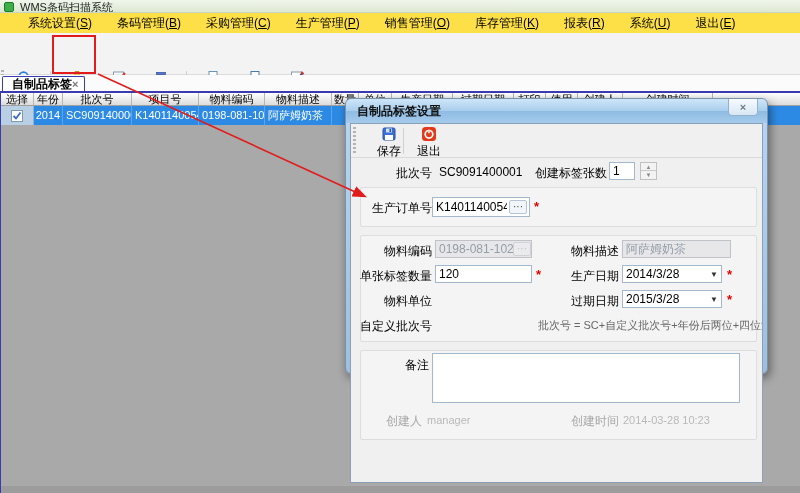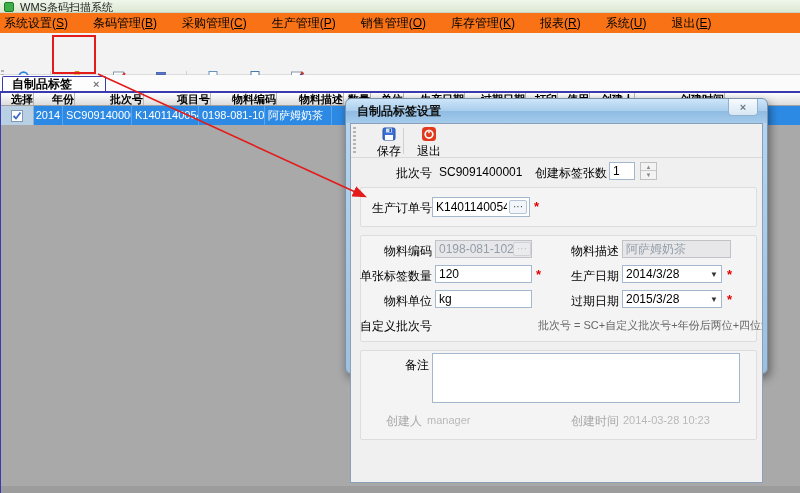--- a/index.html
+++ b/index.html
@@ -8,49 +8,49 @@
   .abs { position:absolute; }
 
   
   #titlebar { left:0; top:0; width:800px; height:13px;
     background:linear-gradient(#f0f6ec,#dce8d2); border-bottom:1px solid #c9d5c2;
     overflow:hidden; }
   #app-icon { left:4px; top:2px; width:10px; height:10px; background:#3fae49;
     border:1px solid #1f7a28; border-radius:2px; }
   #app-title { left:20px; top:0px; font-size:11px; color:#222; line-height:14px; }
 
-  #menubar { left:0; top:13px; width:800px; height:20px; background:#f97316;
-    display:flex; align-items:center; padding-left:4px; gap:25px; }
+  #menubar { left:0; top:13px; width:800px; height:20px; background:#fde047;
+    display:flex; align-items:center; padding-left:28px; gap:25px; }
   .menu-item { font-size:12px; color:#000; white-space:nowrap; cursor:default; }
   .menu-item u { text-decoration:underline; }
 
   #toolbar { left:0; top:33px; width:800px; height:42px; background:#f3f3f3;
     border-bottom:1px solid #dcdcdc; }
   .tb-grip { left:1px; top:37px; width:3px; height:34px;
     background:repeating-linear-gradient(to bottom,#b4b4b4 0 2px,transparent 2px 4px); }
   .tb-btn { position:absolute; top:36px; width:38px; height:37px; text-align:center;
     cursor:pointer; }
   .tb-btn .ticon { display:block; width:16px; height:16px; margin:1px auto 0; }
   .tb-btn .tlabel { display:block; font-size:12px; color:#000; margin-top:2px; }
   .tb-sep { position:absolute; top:38px; width:1px; height:32px; background:#d0d0d0; }
 
   
   #tabstrip { left:0; top:75px; width:800px; height:16px; background:#fbfbfb; }
   #tab { left:2px; top:76px; height:15px; padding:0 6px 0 9px; background:#fdfdfd;
     border:1px solid #3b3bb0; border-bottom:none; border-radius:2px 2px 0 0;
-    display:flex; align-items:center; gap:21px; cursor:pointer; }
+    display:flex; align-items:center; gap:0; cursor:pointer; }
   #tab .tab-label { font-size:12px; font-weight:700; color:#000; white-space:nowrap; }
   #tab .tab-close { font-size:11px; color:#777; font-weight:700; cursor:pointer; }
 
   
   #panel { left:0; top:91px; width:800px; height:395px; background:#a9a9a9;
     border-top:2px solid #3b3bb0; border-left:1px solid #3b3bb0; }
   #grid-header { display:flex; height:13px;
     background:linear-gradient(#ffffff,#dcdcdc); border-bottom:1px solid #a0a0a0; }
-  .th { font-size:11px; font-weight:700; color:#000; line-height:12px; text-align:right;
+  .th { font-size:11px; font-weight:400; color:#000; line-height:12px; text-align:center;
     border-right:1px solid #b6b6b6; overflow:hidden; white-space:nowrap; flex:none; }
   #grid-row { display:flex; height:19px; background:#2d8ae4; cursor:pointer; }
   .td { font-size:11px; color:#fff; line-height:19px; padding-left:3px;
     border-right:1px solid #5aa6ee; overflow:hidden; white-space:nowrap; flex:none; }
   .td.center { text-align:center; padding-left:0; }
   .td-check { flex:none; background:#b9cfe4; border-right:1px solid #8fb2d2;
     display:flex; align-items:center; justify-content:center; }
   .cbx { width:12px; height:12px; background:#fff; border:1px solid #7a98b8;
     display:flex; align-items:center; justify-content:center; }
 
@@ -194,21 +194,21 @@
 
   <div id="tabstrip" class="abs"></div>
   <div id="tab" class="abs">
     <span class="tab-label">自制品标签</span>
     <span class="tab-close">×</span>
   </div>
 
   <div id="panel" class="abs">
     <div id="grid-header">
         <div class="th" style="width: 33px;">选择</div>
-        <div class="th" style="width: 29px; margin-left: 12px;">年份</div>
+        <div class="th" style="width: 29px;">年份</div>
         <div class="th" style="width: 69px;">批次号</div>
         <div class="th" style="width: 67px;">项目号</div>
         <div class="th" style="width: 66px;">物料编码</div>
         <div class="th" style="width: 67px;">物料描述</div>
         <div class="th" style="width: 27px;">数量</div>
         <div class="th" style="width: 33px;">单位</div>
         <div class="th" style="width: 61px;">生产日期</div>
         <div class="th" style="width: 61px;">过期日期</div>
         <div class="th" style="width: 32px;">打印</div>
         <div class="th" style="width: 32px;">使用</div>
@@ -297,21 +297,20 @@
 
       <div class="fld-label" style="left:2px; top:144px; width:79px;">单张标签数量</div>
       <input class="txt" style="left: 84px; top: 141px; width: 97px;" value="120">
       <div class="req" style="left:185px; top:143px;">*</div>
       <div class="fld-label" style="left:206px; top:144px; width:62px;">生产日期</div>
       <input class="txt" style="left: 271px; top: 141px; width: 100px; padding-right: 14px;" value="2014/3/28">
       <div class="combo-arrow" style="left:359px; top:146px;">▼</div>
       <div class="req" style="left:376px; top:143px;">*</div>
 
       <div class="fld-label" style="left:16px; top:169px; width:65px;">物料单位</div>
-      <input class="txt" style="left: 84px; top: 166px; width: 97px;" value="kg">
       <div class="fld-label" style="left:206px; top:169px; width:62px;">过期日期</div>
       <input class="txt" style="left: 271px; top: 166px; width: 100px; padding-right: 28px;" value="2015/3/28">
       <div class="combo-arrow" style="left:359px; top:171px;">▼</div>
       <div class="req" style="left:376px; top:168px;">*</div>
 
       <div class="fld-label" style="left:2px; top:194px; width:79px;">自定义批次号</div>
       <div class="hint" style="left:187px; top:194px;">批次号 = SC+自定义批次号+年份后两位+四位流水号</div>
 
       <div class="grp" style="top:226px; height:90px;"></div>
       <div class="fld-label" style="left:36px; top:233px; width:42px;">备注</div>

